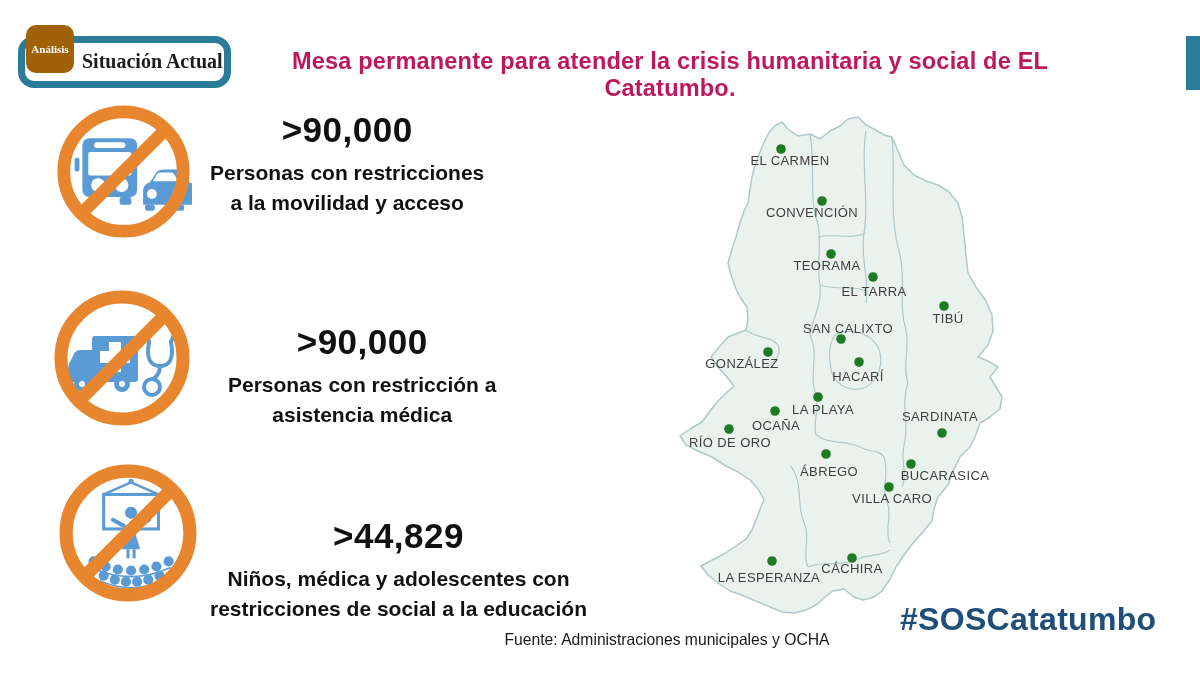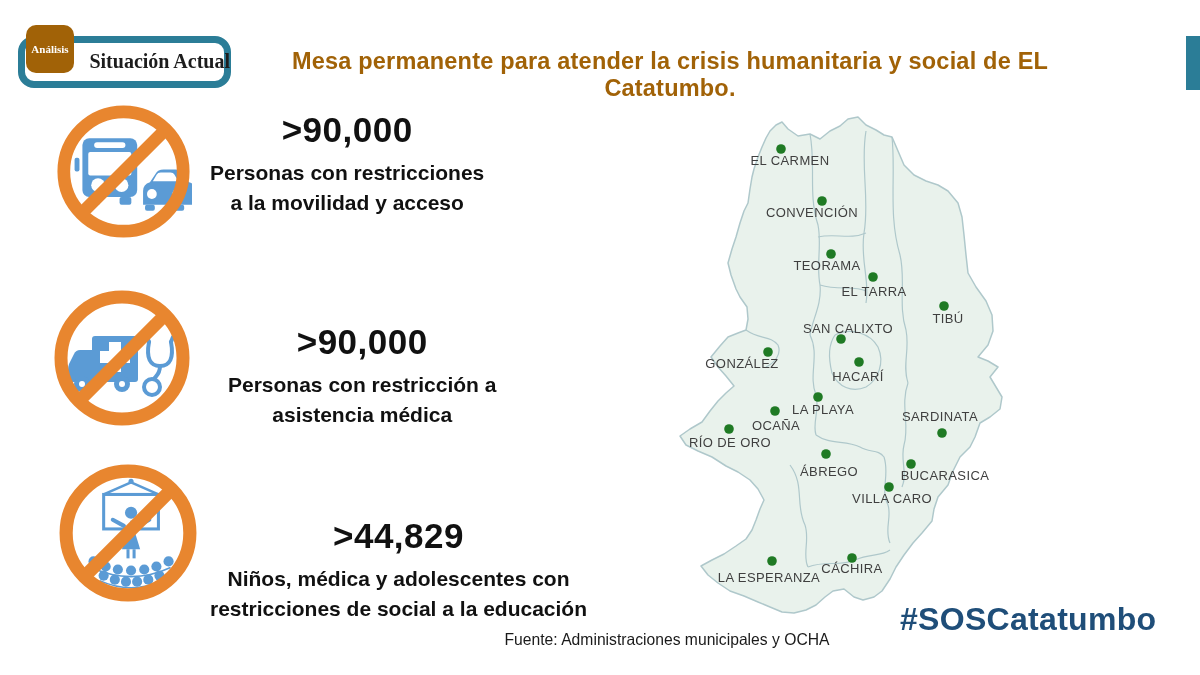--- a/index.html
+++ b/index.html
@@ -6,25 +6,25 @@
   .canvas{position:relative;width:1200px;height:675px;background:#ffffff;overflow:hidden;
           font-family:"Liberation Sans",sans-serif;}
 
   
   .badge-outline{position:absolute;left:18px;top:36px;width:213px;height:52px;
                  border:7px solid #2B7D97;border-radius:16px;box-sizing:border-box;background:#fff;}
   .badge-tab{position:absolute;left:26px;top:25px;width:48px;height:48px;background:#a16207;
              border-radius:10px;display:flex;align-items:center;justify-content:center;z-index:3;}
   .badge-tab span{color:#fff;font-family:"Liberation Serif",serif;font-weight:bold;font-size:11px;}
   .badge-label{position:absolute;left:82px;top:36px;width:148px;height:52px;line-height:50px;
-               text-align:right;font-family:"Liberation Serif",serif;font-weight:bold;
+               text-align:left;font-family:"Liberation Serif",serif;font-weight:bold;
                font-size:20px;color:#1c1c1c;z-index:2;}
 
   .main-title{position:absolute;left:235px;top:48px;width:870px;text-align:center;
-              font-size:23.5px;font-weight:bold;color:#a16207;letter-spacing:0.2px;}
+              font-size:23.5px;font-weight:bold;color:#be185d;letter-spacing:0.2px;}
 
   .corner-bar{position:absolute;right:0;top:36px;width:14px;height:54px;background:#2B7D97;}
 
   
   .stat-icon{position:absolute;}
   .stat-text{position:absolute;color:#111;text-align:center;}
   .stat-value{font-size:35px;font-weight:bold;letter-spacing:0.5px;line-height:1.05;}
   .stat-line{font-size:21px;font-weight:bold;line-height:30px;}
   .stat-text .stat-value{margin-bottom:9px;}
 

